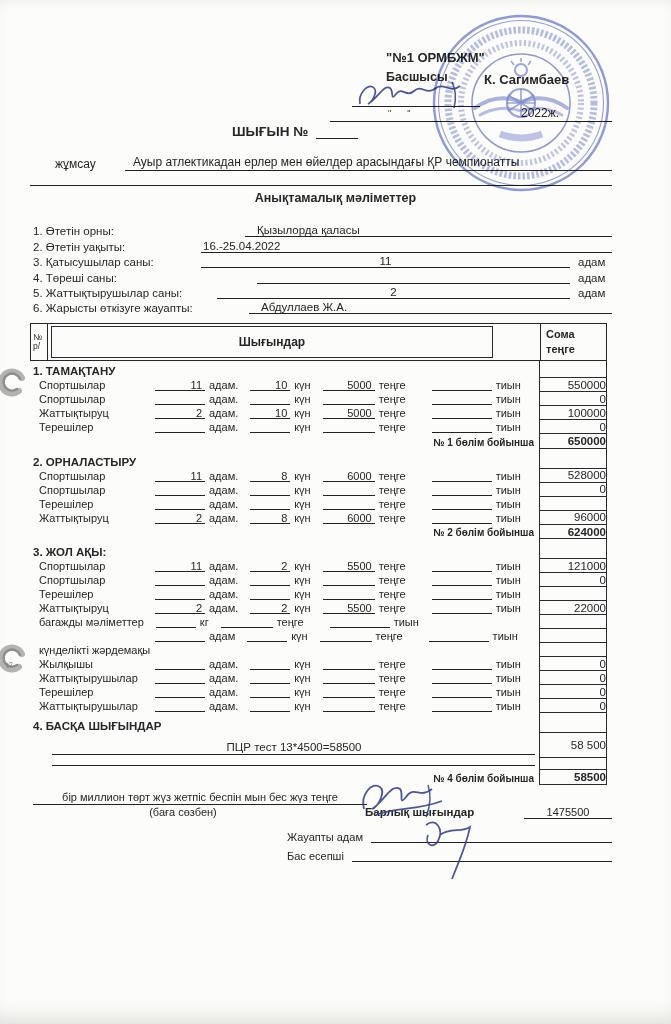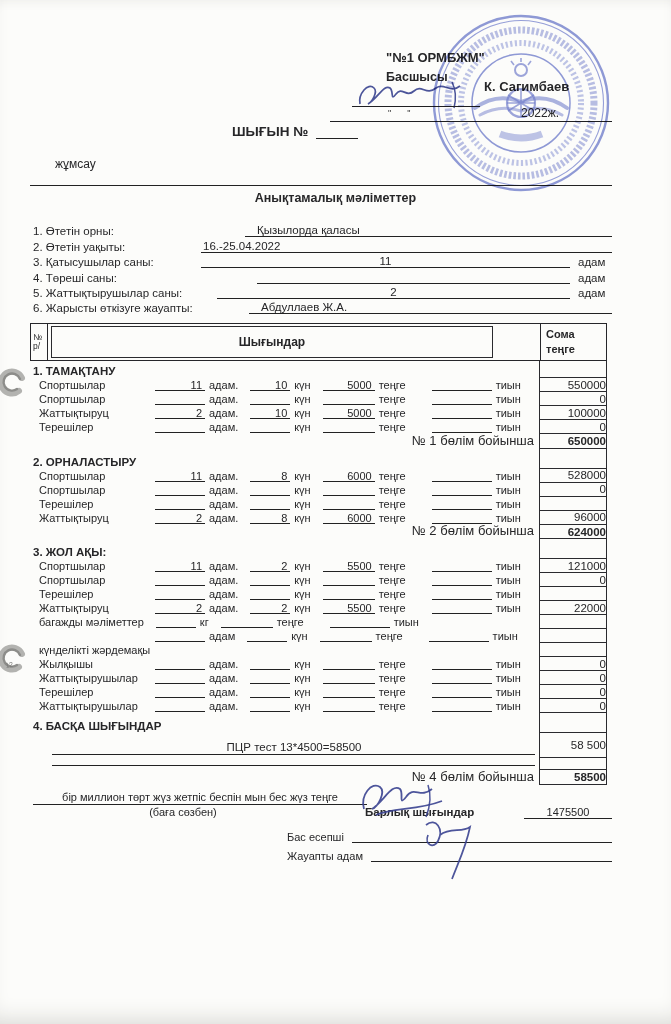--- a/index.html
+++ b/index.html
@@ -8,21 +8,21 @@
         box-shadow:inset 0 -18px 22px -14px #d9d9d5, inset 0 10px 14px -12px #e3e3df;}
   
   .top{position:relative;height:216px;}
   .stamp{position:absolute;left:430px;top:12px;width:182px;height:182px;z-index:5;
          mix-blend-mode:multiply;opacity:.85;pointer-events:none;}
   .org{position:absolute;left:386px;top:50px;font-weight:700;font-size:13px;}
   .role{position:absolute;left:386px;top:70px;font-weight:700;font-size:12.5px;}
   .sig-top{position:absolute;left:356px;top:78px;width:126px;height:32px;}
   .sig-line{position:absolute;left:352px;top:106px;width:128px;border-bottom:1.6px solid #1f1f22;}
   .quotes{position:absolute;left:388px;top:108px;font-size:9px;letter-spacing:16px;color:#333;}
-  .name{position:absolute;left:484px;top:79px;font-weight:700;font-size:13px;}
+  .name{position:absolute;left:484px;top:72px;font-weight:700;font-size:13px;}
   .year{position:absolute;left:521px;top:106px;font-size:12px;}
   .top-line{position:absolute;left:330px;top:121px;width:282px;border-bottom:1.7px solid #1f1f22;}
   .doc-title{position:absolute;left:232px;top:124px;font-weight:700;font-size:13.5px;display:flex;align-items:flex-end;}
   .title-blank{display:inline-block;width:42px;border-bottom:1.6px solid #222;margin-left:8px;height:13px;}
   .purpose-label{position:absolute;left:55px;top:157px;font-size:12px;}
   .purpose-line{position:absolute;left:125px;top:141px;width:487px;height:30px;border-bottom:1.4px solid #222;
                 display:flex;align-items:flex-end;padding:0 0 1px 8px;font-size:12px;}
   .purpose-line2{position:absolute;left:30px;top:185px;width:582px;border-bottom:1.6px solid #222;}
   .sec-title{position:absolute;left:0;top:191px;width:100%;text-align:center;font-weight:700;font-size:12.5px;}
   
@@ -54,21 +54,21 @@
   .sec-label{font-weight:700;font-size:11.5px;white-space:nowrap;}
   .entry-label{min-width:110px;white-space:nowrap;padding-left:6px;}
   .cell{display:flex;align-items:flex-end;margin-left:12px;}
   .cell:first-of-type{margin-left:0;}
   .cell:last-of-type{margin-left:26px;}
   .blank{display:inline-block;border-bottom:1.2px solid #222;height:12px;text-align:right;padding-right:3px;
          line-height:12px;}
   .b1{width:50px}.b2{width:40px}.b3{width:52px}.b4{width:60px}
   .unit{padding-left:4px;white-space:nowrap;}
   .r18 .cell:first-of-type .blank{width:128px;}
-  .k-total .content{justify-content:flex-end;font-weight:400;padding-right:5px;font-size:13px;}
+  .k-total .content{justify-content:flex-end;font-weight:700;padding-right:5px;font-size:10px;}
   .k-total .amt{font-weight:700;}
   .fill-line{flex:1;border-bottom:1.3px solid #222;margin:0 48px 2px 8px;height:1px;}
   .k-blankline .content{border-bottom:1.5px solid #222;margin:0 4px 4px 22px;}
   .k-center .content{border-bottom:1.5px solid #222;margin:0 4px 3px 22px;justify-content:center;font-size:11.5px;}
   
   .footer{position:relative;margin-left:33px;width:579px;font-size:11px;}
   .f-words{margin-top:6px;width:334px;border-bottom:1.5px solid #222;text-align:center;padding-bottom:1px;}
   .f-row2{display:flex;margin-top:1px;align-items:flex-start;}
   .f-caption{width:300px;text-align:center;}
   .f-total-label{margin-left:32px;font-weight:700;font-size:11.5px;white-space:nowrap;}
@@ -97,20 +97,23 @@
     <div class="sig-line"></div>
     <div class="quotes">""</div>
     <div class="name">К. Сагимбаев</div>
     <div class="year">2022ж.</div>
     <div class="top-line"></div>
     <div class="doc-title">
       <span>ШЫҒЫН №</span>
       <span class="title-blank"></span>
     </div>
     <div class="purpose-label">жұмсау</div>
+    <div class="purpose-line">
+      <span>Ауыр атлектикадан ерлер мен өйелдер арасындағы ҚР чемпионатты</span>
+    </div>
     <div class="purpose-line2"></div>
     <div class="sec-title">Анықтамалық мәліметтер</div>
 
     <svg class="stamp" viewBox="0 0 182 182">
       <g stroke="#5b6ac8" fill="none">
         <circle cx="91" cy="91" r="87" stroke-width="2.4" opacity="0.8"></circle>
         <circle cx="91" cy="91" r="82.5" stroke-width="1.1" opacity="0.75"></circle>
         <circle cx="91" cy="91" r="73" stroke-width="7" stroke-dasharray="2.6 2" opacity="0.5"></circle>
         <circle cx="91" cy="91" r="60" stroke-width="6" stroke-dasharray="2.2 2.4" opacity="0.45"></circle>
         <circle cx="91" cy="91" r="49" stroke-width="1.5" opacity="0.8"></circle>
@@ -625,25 +628,25 @@
   </div>
 
   <div class="footer">
     <div class="f-words">бір миллион  төрт  жүз жетпіс беспін мын   бес жүз  теңге</div>
     <div class="f-row2">
       <span class="f-caption">(баға сөзбен)</span>
       <span class="f-total-label">Барлық шығындар</span>
       <span class="f-total-value">1475500</span>
     </div>
     <div class="f-sign-row">
+      <span class="f-sign-label">Жауапты адам</span>
+      <span class="f-sign-line"></span>
+    </div>
+    <div class="f-sign-row">
       <span class="f-sign-label">Бас есепші</span>
-      <span class="f-sign-line"></span>
-    </div>
-    <div class="f-sign-row">
-      <span class="f-sign-label">Жауапты адам</span>
       <span class="f-sign-line"></span>
     </div>
     <svg class="sig-bottom" viewBox="0 0 180 110">
       <path d="M22 36 C18 22 30 8 38 14 C44 19 36 34 30 36 C42 28 50 10 58 16 C62 20 56 34 64 24 C72 12 78 26 90 16 M34 42 C52 34 74 38 100 28" fill="none" stroke="#3a4390" stroke-width="1.8" opacity="0.9"></path>
       <path d="M86 12 C90 24 88 34 84 44" fill="none" stroke="#3a4390" stroke-width="1.5" opacity="0.9"></path>
       <path d="M84 52 C94 44 102 56 96 68 C92 76 82 72 86 62 M98 62 C108 54 120 60 128 54 C124 74 116 90 110 106" fill="none" stroke="#3a4390" stroke-width="1.7" opacity="0.9"></path>
     </svg>
   </div>
 
   <svg class="ring ring1" viewBox="0 0 34 34">

